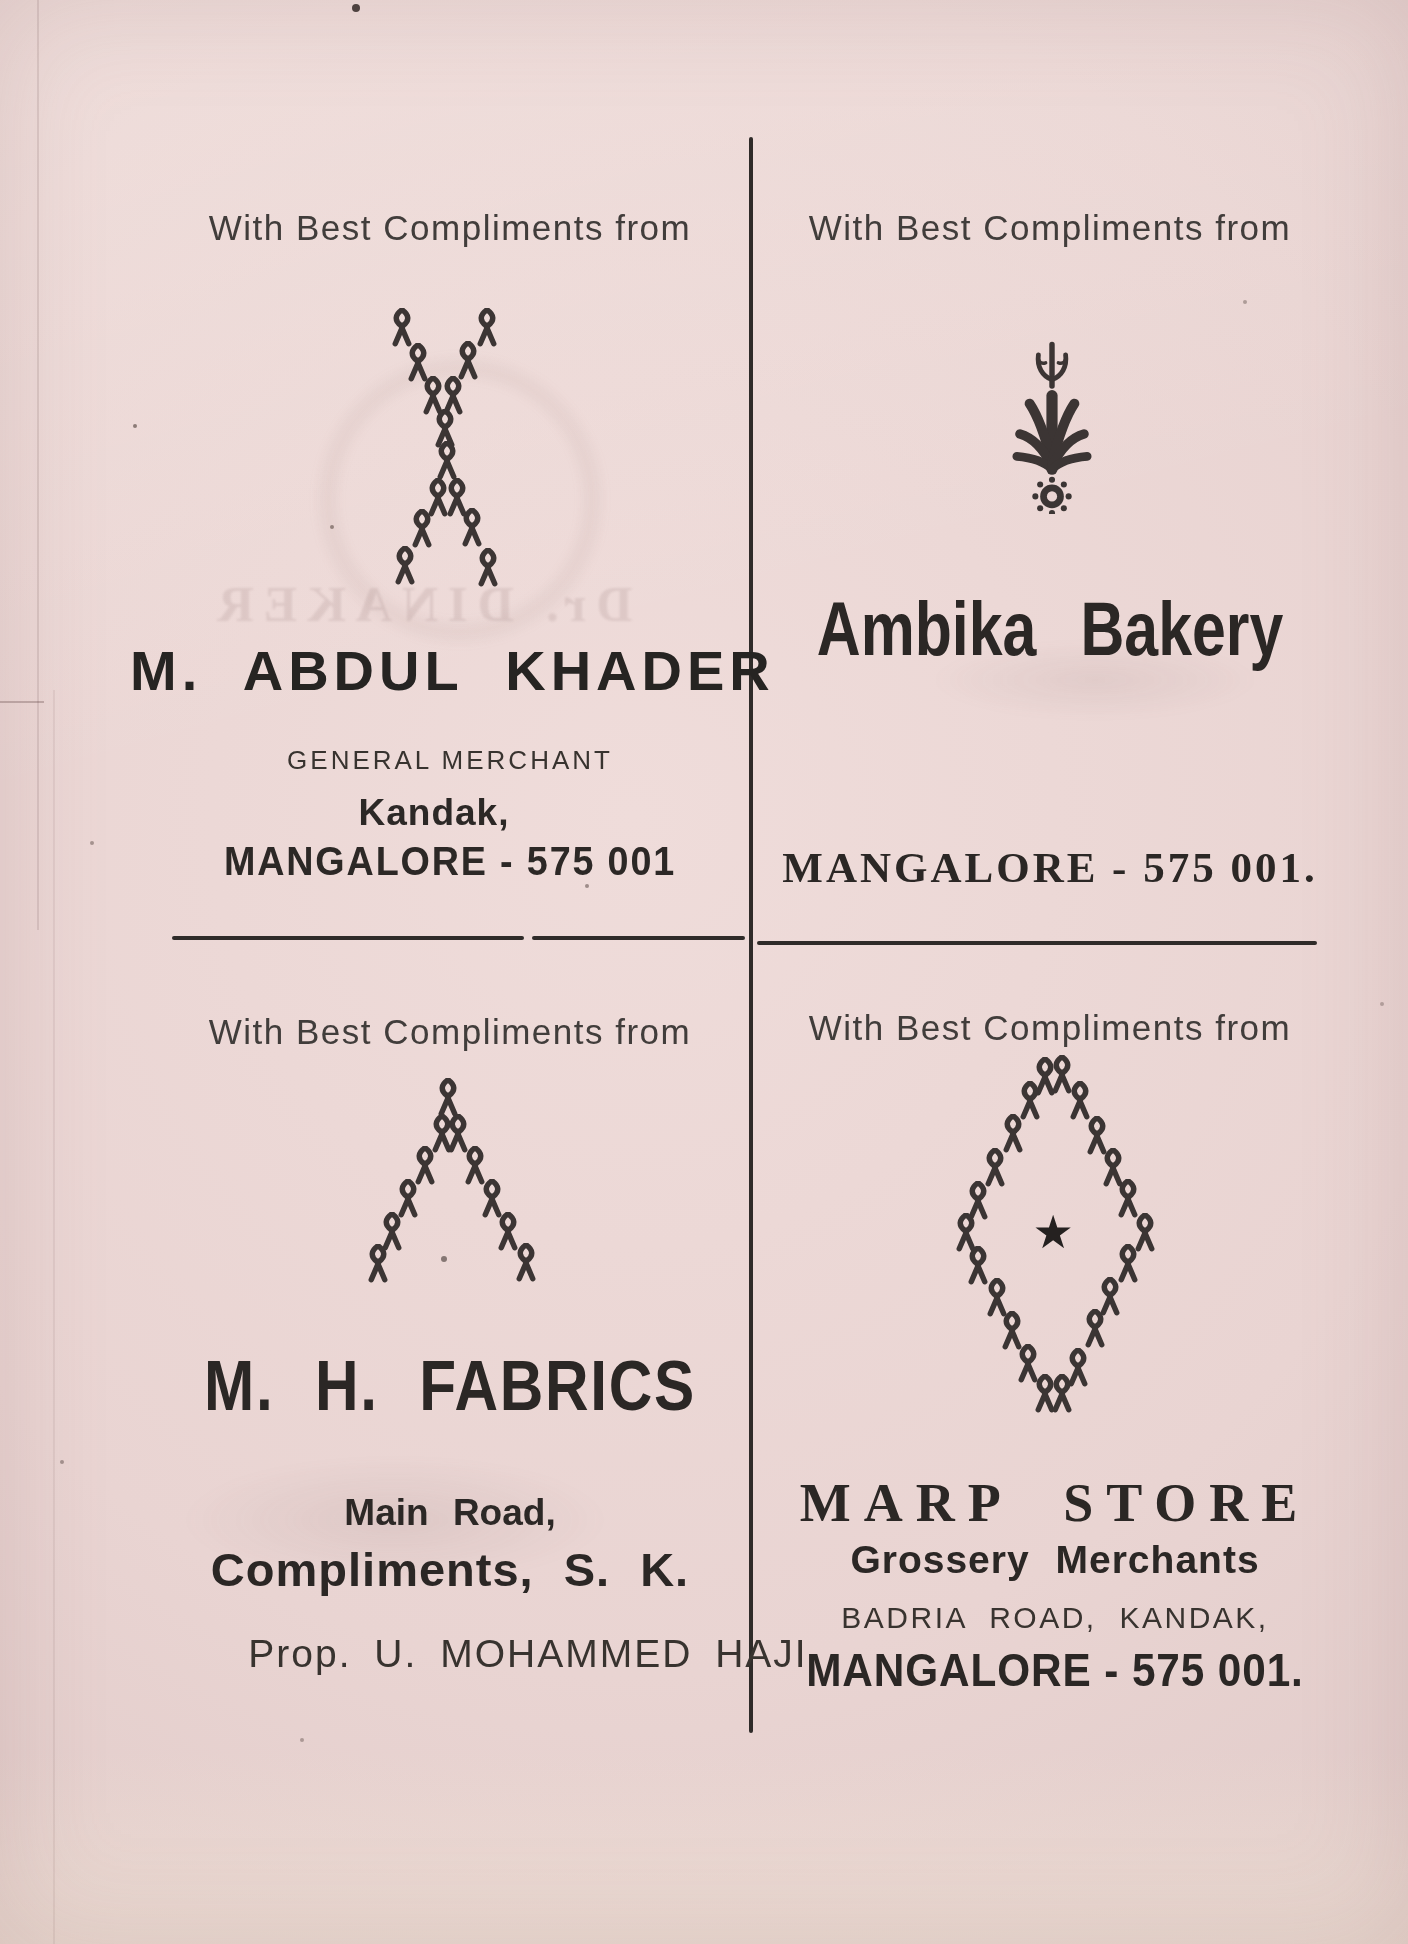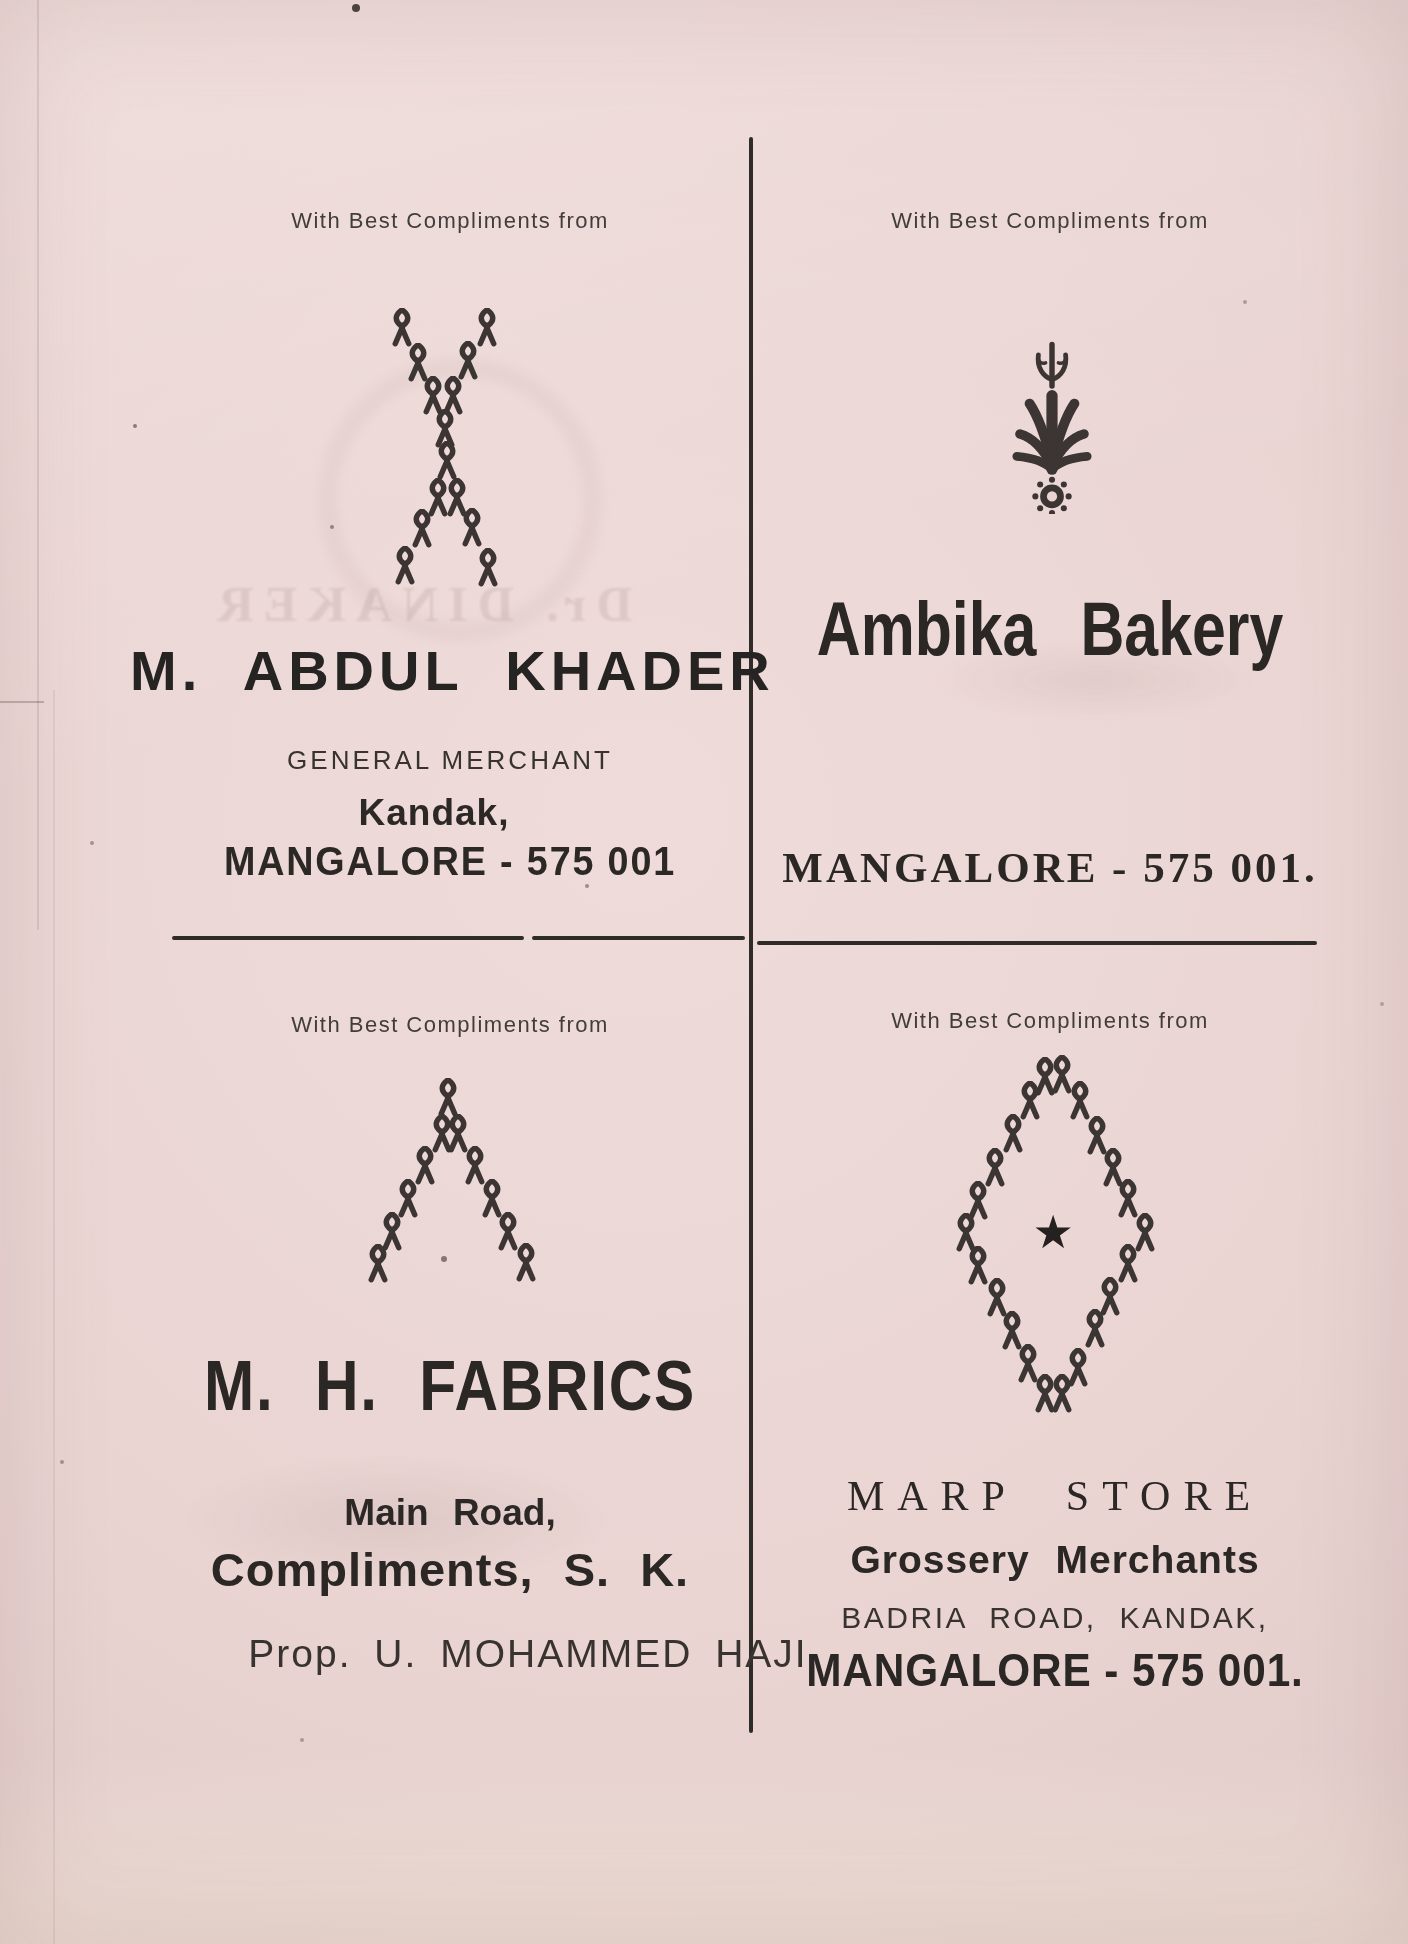--- a/index.html
+++ b/index.html
@@ -10,37 +10,37 @@
     overflow:hidden;
     font-family:"Liberation Sans",sans-serif;
     color:#32302e;
     background:
       linear-gradient(0deg, rgba(242,231,215,0.45), rgba(0,0,0,0) 10%),
       linear-gradient(165deg, rgba(255,246,242,0.30), rgba(0,0,0,0) 35%),
       radial-gradient(ellipse 115% 85% at 45% 42%, #efdcda 0%, #e9d4d2 52%, #dfc9c7 88%, #d6bfbf 100%);
     box-shadow: inset 0 0 110px rgba(150,110,110,0.20);
   }
   .txt{position:absolute;text-align:center;white-space:nowrap;}
-  .compliments{font-size:22px;letter-spacing:1.5px;color:#413d3b;}
+  .compliments{font-size:35px;letter-spacing:1.5px;color:#413d3b;}
   
   .tl-name{font-size:56px;font-weight:bold;letter-spacing:5px;word-spacing:22px;color:#262422;}
   .tl-desc{font-size:26px;letter-spacing:3px;color:#38332f;}
   .tl-kandak{font-size:37px;font-weight:bold;letter-spacing:1px;color:#2c2826;}
   .tl-city{font-size:41px;font-weight:bold;letter-spacing:2px;transform:scaleX(.92);color:#2c2826;}
   
   .tr-name{font-size:76px;font-weight:bold;word-spacing:34px;transform:scaleX(.80);color:#2b2725;}
   .tr-desc{font-size:30px;letter-spacing:3px;color:#38332f;}
   .tr-city{font-family:"Liberation Serif",serif;font-size:43px;font-weight:bold;letter-spacing:3px;color:#2b2725;}
   
   .bl-name{font-size:71px;font-weight:bold;letter-spacing:2px;word-spacing:26px;transform:scaleX(.85);color:#2b2725;}
   .bl-road{font-size:37px;font-weight:bold;word-spacing:14px;color:#2c2826;}
   .bl-town{font-size:47px;font-weight:bold;letter-spacing:1px;word-spacing:16px;color:#2b2725;}
   .bl-prop{font-size:39px;letter-spacing:2px;word-spacing:10px;color:#38332f;}
   
-  .br-name{font-family:"Liberation Serif",serif;font-size:42px;font-weight:normal;letter-spacing:13px;word-spacing:26px;color:#2b2725;}
+  .br-name{font-family:"Liberation Serif",serif;font-size:54px;font-weight:bold;letter-spacing:13px;word-spacing:26px;color:#2b2725;}
   .br-desc{font-size:39px;font-weight:bold;letter-spacing:1px;word-spacing:14px;color:#2b2725;}
   .br-road{font-size:30px;letter-spacing:2.5px;word-spacing:12px;color:#38332f;}
   .br-city{font-size:47px;font-weight:bold;letter-spacing:1px;transform:scaleX(.90);color:#2b2725;}
   
   .divider{position:absolute;background:#2f2b29;border-radius:2px;}
   
   .orn{position:absolute;color:#292423;opacity:.9;}
   .star{position:absolute;font-size:46px;color:#252120;text-align:center;}
   
   .ghost-text{

